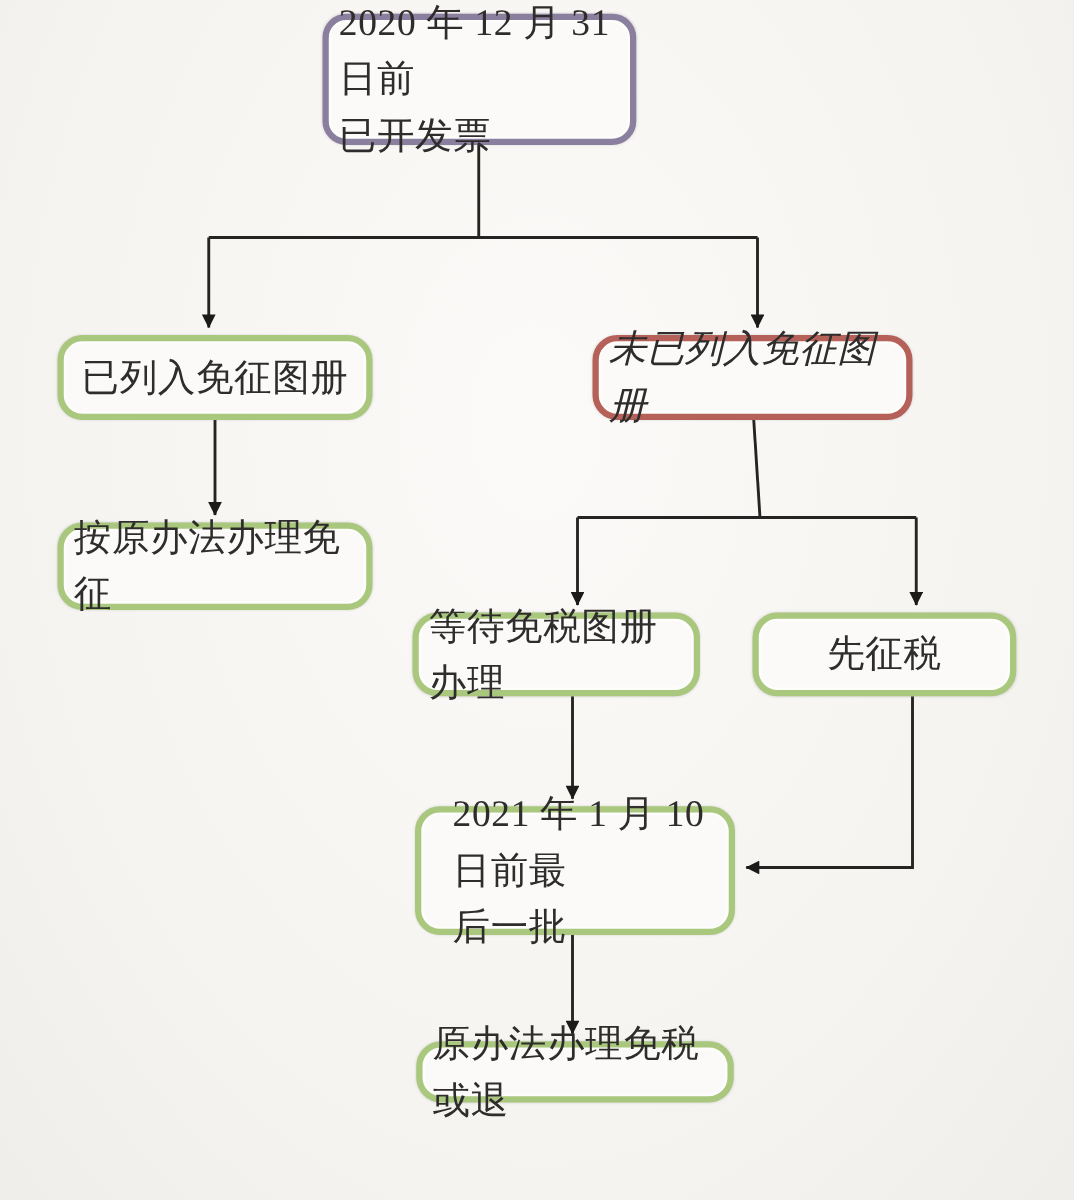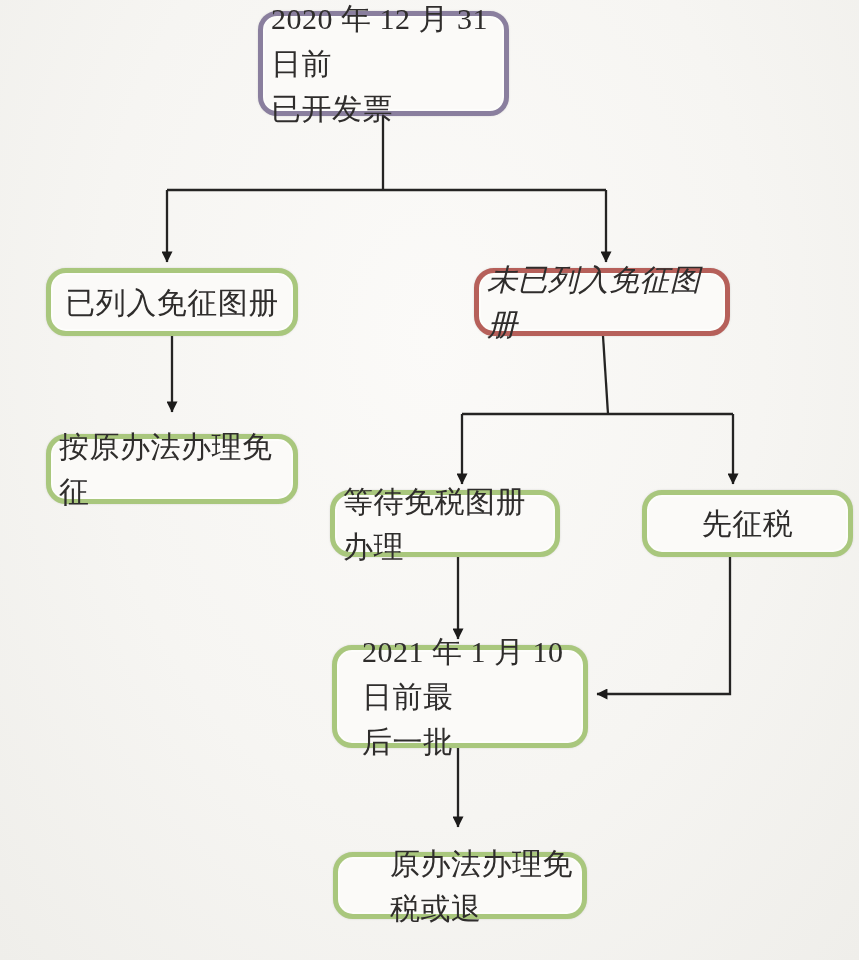--- a/index.html
+++ b/index.html
@@ -39,25 +39,25 @@
     letter-spacing:.5px;
     padding:0 8px;
   }
   .b-purple{border:5px solid #8a7f9e;border-radius:19px;}
   .b-green{border:5px solid #a9c77d;}
   .b-red{border:5px solid #b6605a;}
   
   #n1{left:258px;top:11px;width:251px;height:105px;}
   #n2{left:46px;top:268px;width:252px;height:68px;}
   #n3{left:474px;top:268px;width:256px;height:68px;font-style:italic;}
-  #n4{left:46px;top:418px;width:252px;height:70px;margin-top:16px;}
+  #n4{left:46px;top:418px;width:252px;height:70px;}
   #n5{left:330px;top:490px;width:230px;height:67px;}
-  #n6{left:602px;top:490px;width:211px;height:67px;margin-left:40px;}
+  #n6{left:602px;top:490px;width:211px;height:67px;}
   #n7{left:332px;top:645px;width:256px;height:103px;padding-left:17px;}
-  #n8{left:333px;top:852px;width:254px;height:67px;padding-left:44px;}
+  #n8{left:333px;top:833px;width:254px;height:49px;}
 </style>
 </head>
 <body>
 
 <div class="canvas">
 
   <svg class="connector-layer" width="859" height="960" viewBox="0 0 859 960" xmlns="http://www.w3.org/2000/svg">
     <defs>
       <marker id="arrow" viewBox="0 0 10 10" refX="9.5" refY="5" markerWidth="13" markerHeight="11" markerUnits="userSpaceOnUse" orient="auto-start-reverse">
         <path d="M0 0 L10 5 L0 10 z" style="fill:#1c1b1a;stroke:none;"></path>

